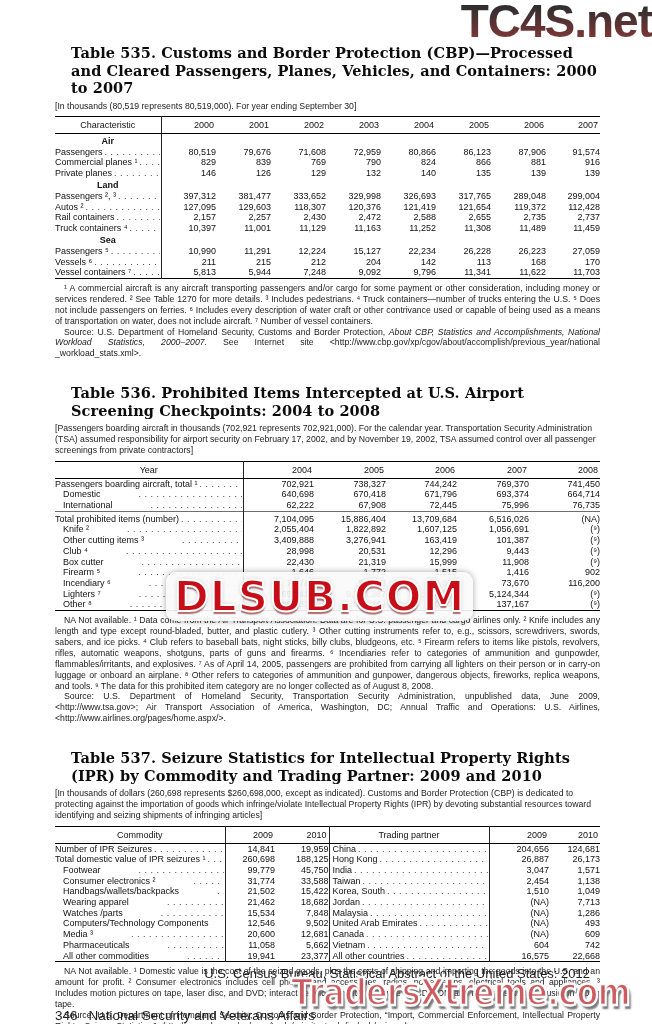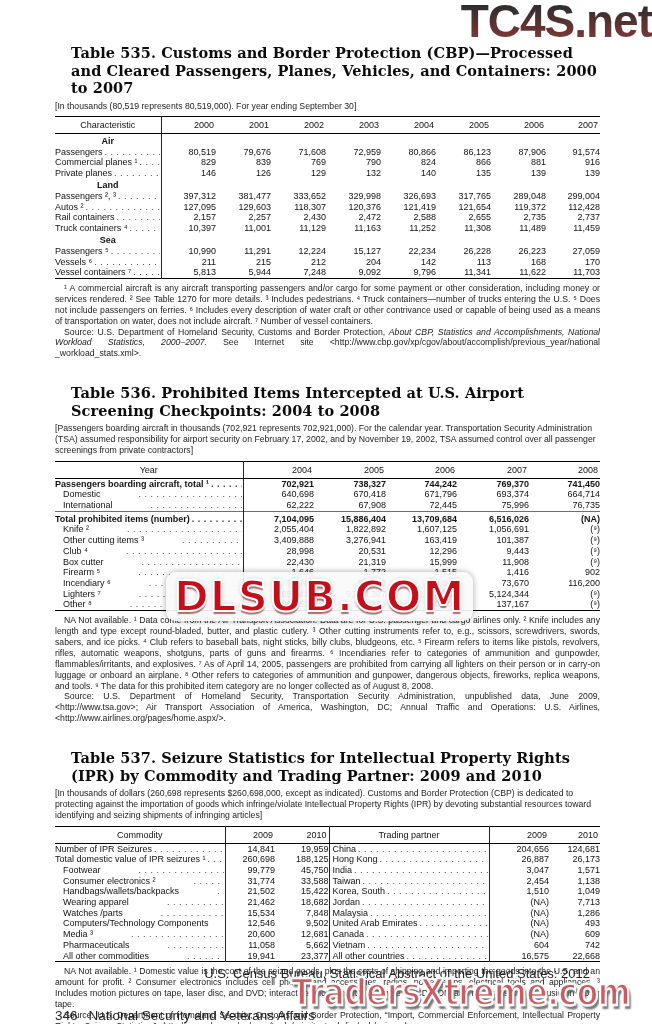--- a/index.html
+++ b/index.html
@@ -16,21 +16,21 @@
   table.grid{width:100%;border-collapse:collapse;table-layout:fixed;
              border-top:1px solid #000;border-bottom:1.5px solid #000;font-size:9px;color:#111;}
   table.grid thead th{font-weight:normal;border-bottom:1px solid #000;padding:3px 2px;line-height:10px;font-size:9px;}
   th.hstub{text-align:center;}
   th.hc{text-align:right;}
   table.grid td{padding:0 0 0.5px 0;vertical-align:bottom;line-height:10.2px;}
   td.num{text-align:right;padding-right:2px;white-space:nowrap;}
   .stub{border-right:1px solid #222;}
   .colend{border-right:1px solid #222;}
   .secrow .stub{text-align:center;font-weight:bold;padding-top:1.5px;}
-  tr.b td{font-weight:bold;}
+  tr.b td{font-weight:normal;}
   tr.ruled td{border-top:1px solid #6e6e6e;padding-top:2px;}
   .lab{display:flex;align-items:baseline;}
   .lab .txt{white-space:nowrap;}
   .dots{flex:1;overflow:hidden;white-space:nowrap;margin:0 1px 0 2px;color:#333;}
   .dots::after{content:". . . . . . . . . . . . . . . . . . . . . . . . . . . . . . . . . . . . . . . . . . . . . . . . . .";letter-spacing:.5px;}
   .i1 .lab{padding-left:8px;gap:36px;}
   .pstub .lab{padding-left:3px;}
 
   
   .fnblock{margin-top:4px;}

